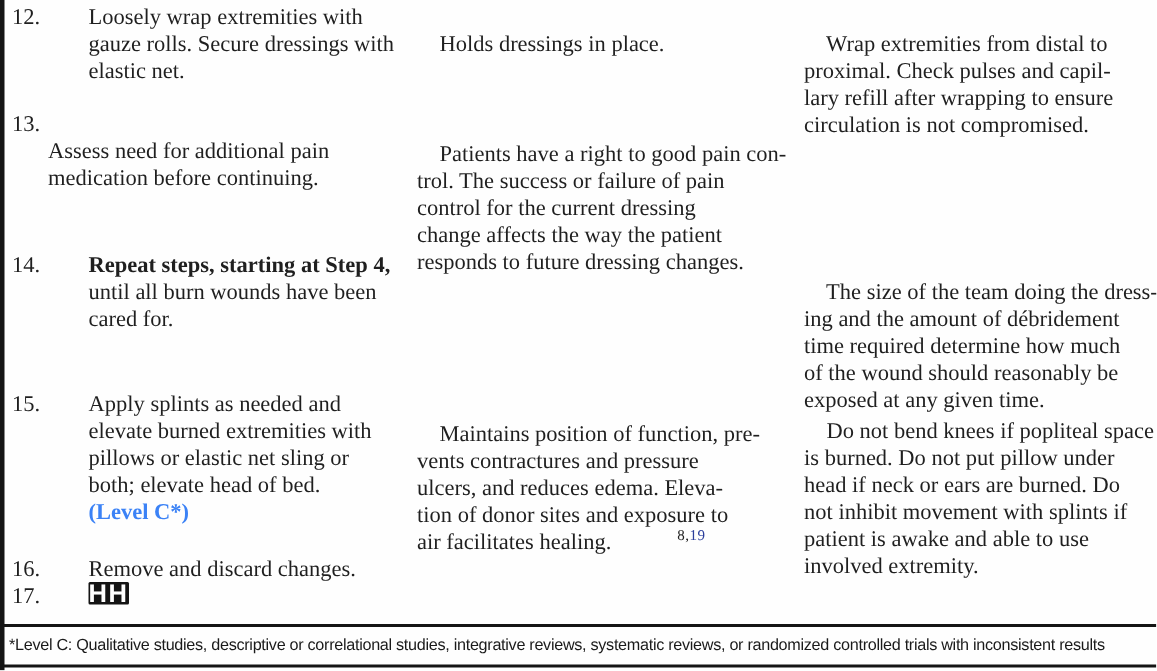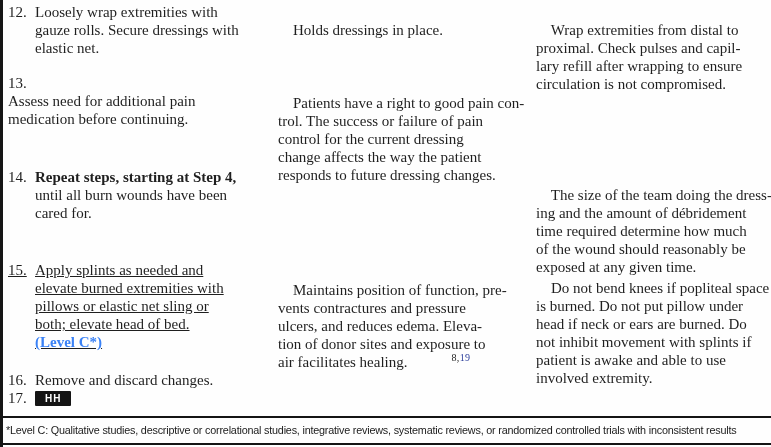--- a/index.html
+++ b/index.html
@@ -31,20 +31,21 @@
   .step {
     display: flex;
     align-items: flex-start;
   }
   .step .num {
     flex: none;
     width: 27px;
   }
   .step .txt {
     white-space: pre;
+    margin-left: 24px;
   }
   .step .txt b {
     font-weight: bold;
   }
   
   .para {
     white-space: pre;
     padding-left: 15px;
     text-indent: -15px;
   }
@@ -60,23 +61,23 @@
     padding-left: 44px;
   }
   .ref-dark { color: #222222; }
   .ref-link { color: #2b3e9b; }
   .hh-badge {
     display: inline-block;
     background: #141414;
     color: #ffffff;
     font-family: "Liberation Sans", sans-serif;
     font-weight: bold;
-    font-size: 10px;
+    font-size: 17px;
     line-height: 13px;
-    padding: 1px 10px;
+    padding: 1px 0;
     letter-spacing: 1px;
     border-radius: 1px;
     transform: translateY(-1px);
   }
   .rule {
     position: absolute;
     left: 0; right: 0;
     height: 2px;
     background: #141414;
   }
@@ -138,21 +139,21 @@
 cared for.</span></span>
   </div>
   <div class="cell para" style="left:521px; top:168px; width:250px;">
     <span>The size of the team doing the dress-
 ing and the amount of débridement
 time required determine how much
 of the wound should reasonably be
 exposed at any given time.</span>
   </div>
 
-  <div class="cell step" style="left:8px; top:261px; width:240px;text-decoration:underline;">
+  <div class="cell step" style="left:8px; top:261px; width:240px;">
     <span class="num">15.</span>
     <span class="txt"><span>Apply splints as needed and
 elevate burned extremities with
 pillows or elastic net sling or
 both; elevate head of bed.
 </span><span class="level-c">(Level C*)</span></span>
   </div>
   <div class="cell para" style="left:263px; top:263px; width:254px;">
     <span>Maintains position of function, pre-
 vents contractures and pressure

